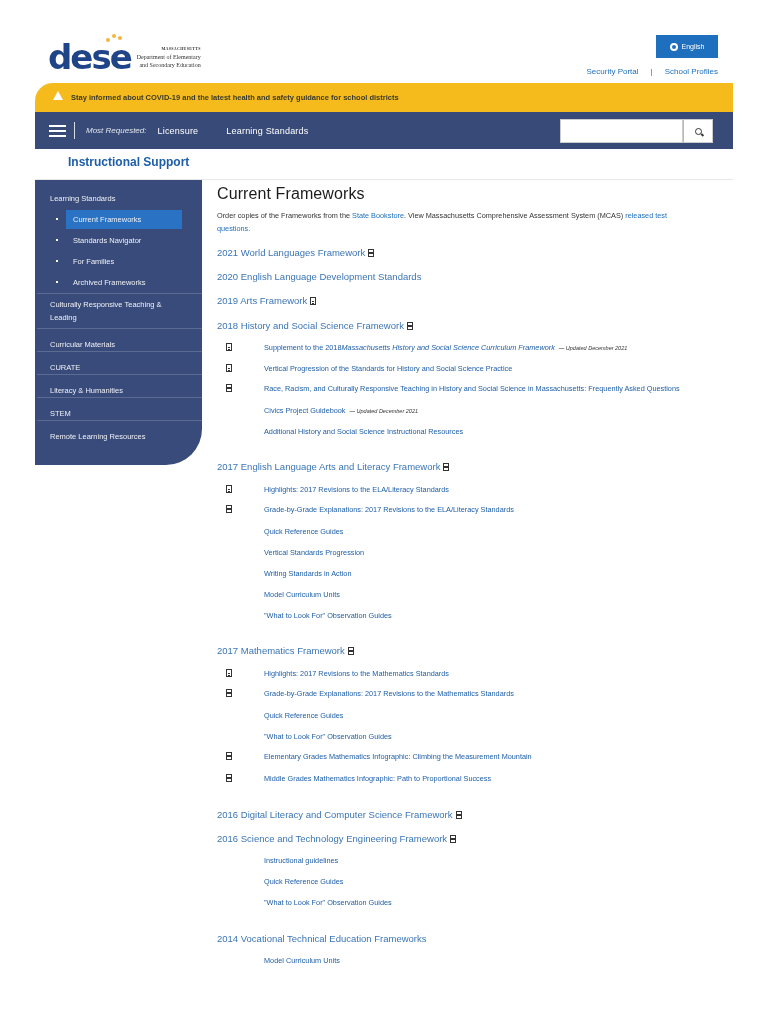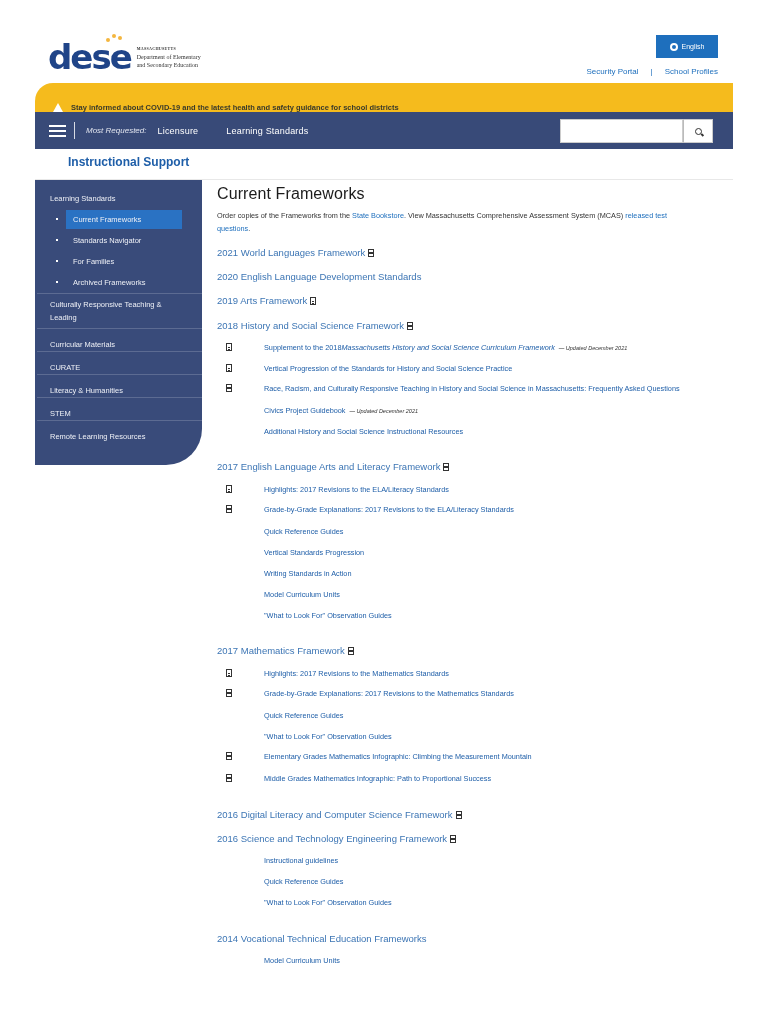--- a/index.html
+++ b/index.html
@@ -1,35 +1,35 @@
 <!DOCTYPE html>
 <html><head>
   <meta charset="utf-8">
   <style>
     * { box-sizing: border-box; margin: 0; padding: 0; }
     html, body { width: 768px; height: 1024px; background: #ffffff; overflow: hidden; }
     body { font-family: "Liberation Sans", sans-serif; color: #222; position: relative; }
 
     
-    .header { position: absolute; left: 0; top: 0; width: 768px; height: 84px; }
+    .header { position: absolute; left: 0; top: 0; width: 768px; height: 84px; text-align: right; }
     .logo { position: absolute; left: 48px; top: 40px; display: flex; align-items: center; }
     .logo-word { font-family: "DejaVu Sans", sans-serif; font-weight: bold; font-size: 34px; color: #1f4488; letter-spacing: -2px; line-height: 34px; position: relative; }
     .logo-sun { position: absolute; left: 56px; top: -6px; width: 22px; height: 10px; }
     .logo-sun span { position: absolute; width: 4px; height: 4px; border-radius: 50%; background: #f4b63f; }
     .logo-text { margin-left: 6px; font-family: "Liberation Serif", serif; color: #333; line-height: 8px; }
     .logo-text .small { font-size: 4px; font-weight: bold; letter-spacing: 0.3px; display:block; }
     .logo-text .line { font-size: 6px; display: block; line-height: 8px; }
 
     .lang-btn { position: absolute; left: 656px; top: 35px; width: 62px; height: 23px; background: #1e6fbd; color: #fff; font-size: 7px; display: flex; align-items: center; justify-content: center; gap: 4px; }
     .lang-btn .globe { width: 8px; height: 8px; border: 2px solid #fff; border-radius: 50%; }
     .util-links { position: absolute; right: 50px; top: 67px; font-size: 8px; color: #1e6fbd; display: flex; gap: 12px; }
     .util-links .sep { color: #1e6fbd; }
 
     
-    .alert { position: absolute; left: 35px; top: 83px; width: 698px; height: 29px; background: #f5bb1d; border-radius: 18px 0 0 0; display: flex; align-items: flex-end; padding-left: 18px; }
+    .alert { position: absolute; left: 35px; top: 83px; width: 698px; height: 29px; background: #f5bb1d; border-radius: 18px 0 0 0; display: flex; align-items: center; padding-left: 18px; }
     .alert-icon { width: 0; height: 0; border-left: 5px solid transparent; border-right: 5px solid transparent; border-bottom: 9px solid #fff; position: relative; margin-right: 8px; margin-top: -4px; }
     .alert-text { font-size: 7.5px; font-weight: bold; color: #3a3a2a; }
 
     
     .navbar { position: absolute; left: 35px; top: 112px; width: 698px; height: 37px; background: #384a78; display: flex; align-items: center; }
     .hamburger { margin-left: 14px; width: 17px; height: 12px; display: flex; flex-direction: column; justify-content: space-between; }
     .hamburger span { height: 2px; background: #fff; display: block; }
     .nav-divider { width: 1px; height: 17px; background: #ffffffcc; margin-left: 8px; }
     .nav-most { color: #e0e4ee; font-style: italic; font-size: 8px; margin-left: 11px; }
     .nav-link { color: #fff; font-size: 9px; margin-left: 11px; letter-spacing: 0.2px; }

